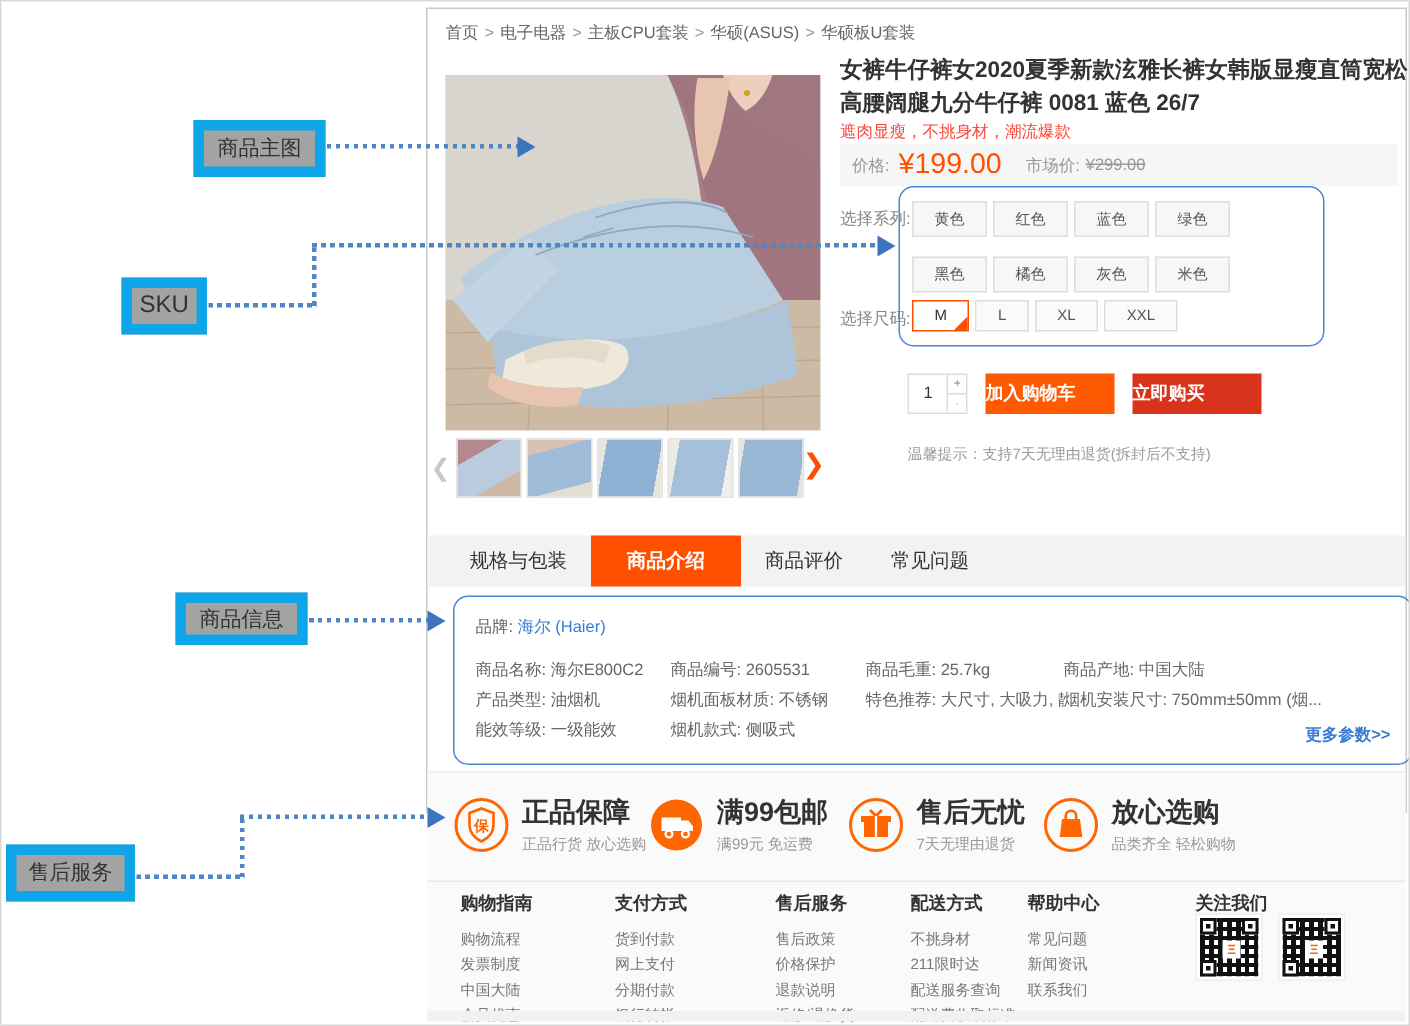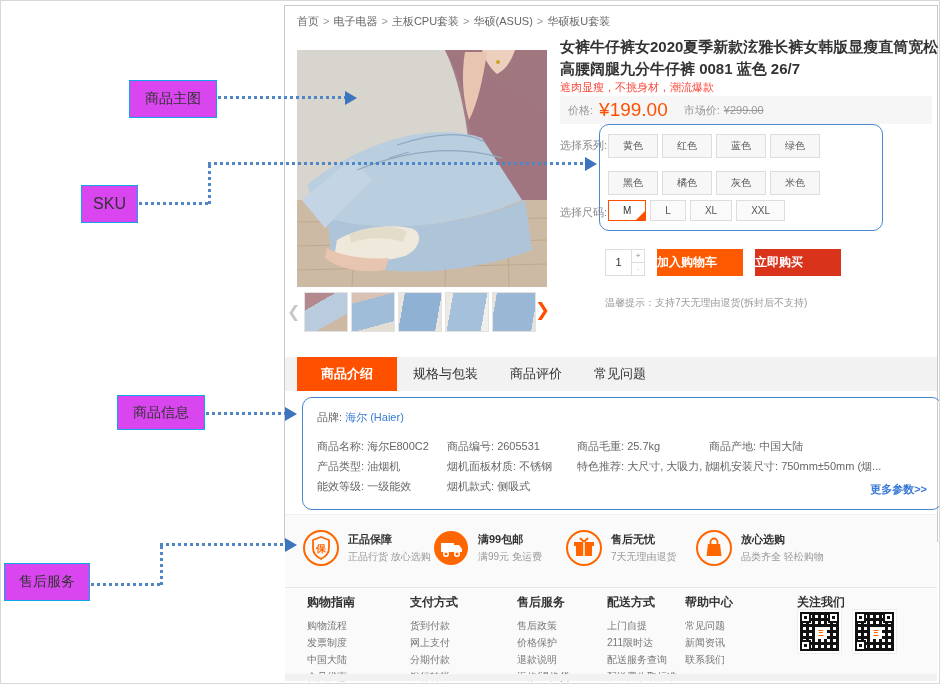--- a/index.html
+++ b/index.html
@@ -72,39 +72,39 @@
   .brand-link { color:#3a7bd5; cursor:pointer; }
   .specs { display:grid; grid-template-columns:130px 130px 132px 1fr; row-gap:5px; font-size:11px; color:#666; }
   .spec { white-space:nowrap; overflow:hidden; }
   .more-link { position:absolute; right:14px; bottom:12px; font-size:11px; color:#3a7bd5; font-weight:bold; cursor:pointer; }
 
   
   .bottom-block { left:0; top:508px; width:652px; height:167px; background:#fafafa; }
   .services { position:absolute; left:0; top:0; width:652px; height:72px; border-top:1px solid #efefef; }
   .service { position:absolute; top:14px; display:flex; align-items:center; gap:8px; }
   .service .s-icon { width:38px; height:38px; }
-  .service .s-title { font-size:11px; font-weight:bold; color:#333; }
+  .service .s-title { font-size:18px; font-weight:bold; color:#333; }
   .service .s-desc { font-size:10px; color:#999; margin-top:3px; }
   .footer { position:absolute; left:0; top:73px; width:652px; height:86px; border-top:1px solid #e8e8e8; }
   .fcol { position:absolute; top:6px; }
   .fcol .f-title { font-size:12px; font-weight:bold; color:#333; margin-bottom:8px; }
   .fcol .f-link { font-size:10px; color:#777; margin-bottom:3px; cursor:pointer; }
   .qr-wrap { position:absolute; left:513px; top:22px; display:flex; gap:12px; }
   .qr { position:relative; width:43px; height:43px; background:
         repeating-linear-gradient(0deg,#111 0 3px,transparent 3px 6px),
         repeating-linear-gradient(90deg,#111 0 3px,#fff 3px 6px); border:2px solid #fff; outline:1px solid #eee; }
   .qr .fp { position:absolute; width:11px; height:11px; border:2px solid #111; background:#fff; }
   .qr .fp i { position:absolute; left:2px; top:2px; width:3px; height:3px; background:#111; }
   .qr .fp.tl { left:0; top:0; } .qr .fp.tr { right:0; top:0; } .qr .fp.bl { left:0; bottom:0; }
   .qr .qr-logo { position:absolute; left:15px; top:15px; width:12px; height:12px; background:#fff;
         color:#f60; font-size:9px; font-weight:bold; text-align:center; line-height:12px; }
   .bottom-strip { position:absolute; left:0; top:160px; width:652px; height:7px; background:#f1f1f1; }
 
   
-  .ann-box { position:absolute; background:#d946ef; border:1px solid #0ea5e9; display:flex; align-items:center; justify-content:center;
+  .ann-box { position:absolute; background:#a3a3a3; border:7px solid #0ea5e9; display:flex; align-items:center; justify-content:center;
              font-size:14px; color:#333; z-index:30; }
   .ann-main-image { left:128px; top:79px; width:88px; height:38px; }
   .ann-sku { left:80px; top:184px; width:57px; height:38px; font-size:16px; }
   .ann-info { left:116px; top:394px; width:88px; height:35px; }
   .ann-after { left:3px; top:562px; width:86px; height:38px; }
   .hline { position:absolute; height:3px; z-index:29;
            background:repeating-linear-gradient(90deg,#4e86c6 0 3px,transparent 3px 6px); }
   .vline { position:absolute; width:3px; z-index:29;
            background:repeating-linear-gradient(180deg,#4e86c6 0 3px,transparent 3px 6px); }
   .arr { position:absolute; width:0; height:0; border:7px solid transparent; border-left:12px solid #3c74bd; z-index:29; }
@@ -203,22 +203,22 @@
       <div class="qty-btns">
         <div class="qty-btn plus">+</div>
         <div class="qty-btn minus">-</div>
       </div>
     </div>
     <div class="btn btn-cart">加入购物车</div>
     <div class="btn btn-buy">立即购买</div>
     <div class="tips">温馨提示：支持7天无理由退货(拆封后不支持)</div>
 
     <div class="tabbar">
+        <div class="tab">规格与包装</div>
         <div class="tab active">商品介绍</div>
-        <div class="tab">规格与包装</div>
         <div class="tab">商品评价</div>
         <div class="tab">常见问题</div>
       </div>
 
     <div class="infobox">
       <div class="brand-row">
         <span>品牌:</span>
         <span class="brand-link">海尔 (Haier)</span>
       </div>
       <div class="specs">
@@ -330,21 +330,21 @@
           </div>
           <div class="fcol" style="left: 232px;">
             <div class="f-title">售后服务</div>
             <div class="f-link">售后政策</div>
             <div class="f-link">价格保护</div>
             <div class="f-link">退款说明</div>
             <div class="f-link">返修/退换货</div>
           </div>
           <div class="fcol" style="left: 322px;">
             <div class="f-title">配送方式</div>
-            <div class="f-link">上门自提</div>
+            <div class="f-link">不挑身材</div>
             <div class="f-link">211限时达</div>
             <div class="f-link">配送服务查询</div>
             <div class="f-link">配送费收取标准</div>
           </div>
           <div class="fcol" style="left: 400px;">
             <div class="f-title">帮助中心</div>
             <div class="f-link">常见问题</div>
             <div class="f-link">新闻资讯</div>
             <div class="f-link">联系我们</div>
           </div>

